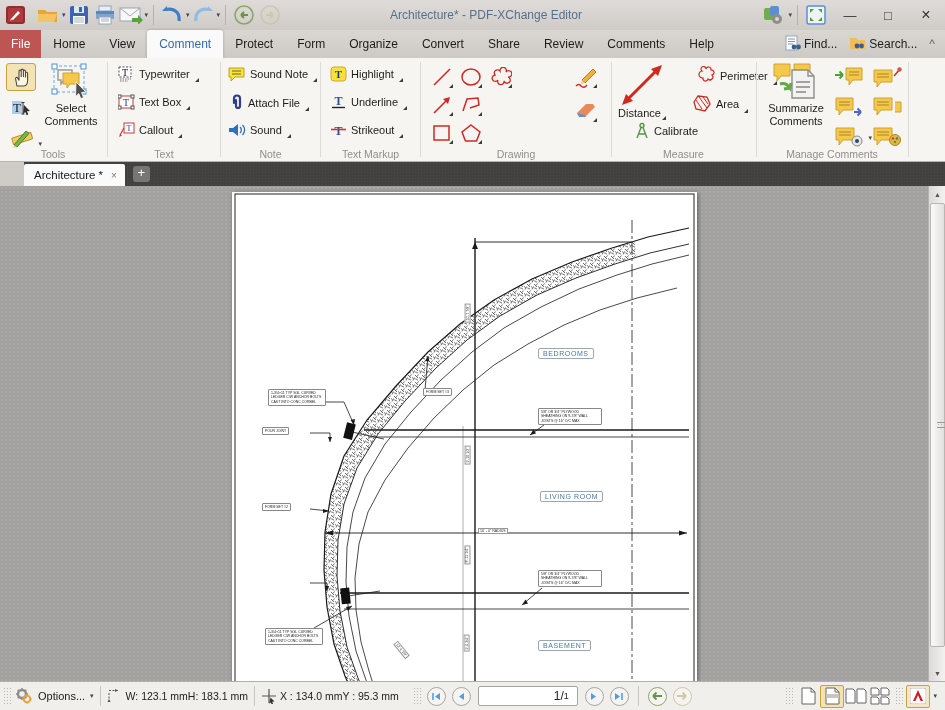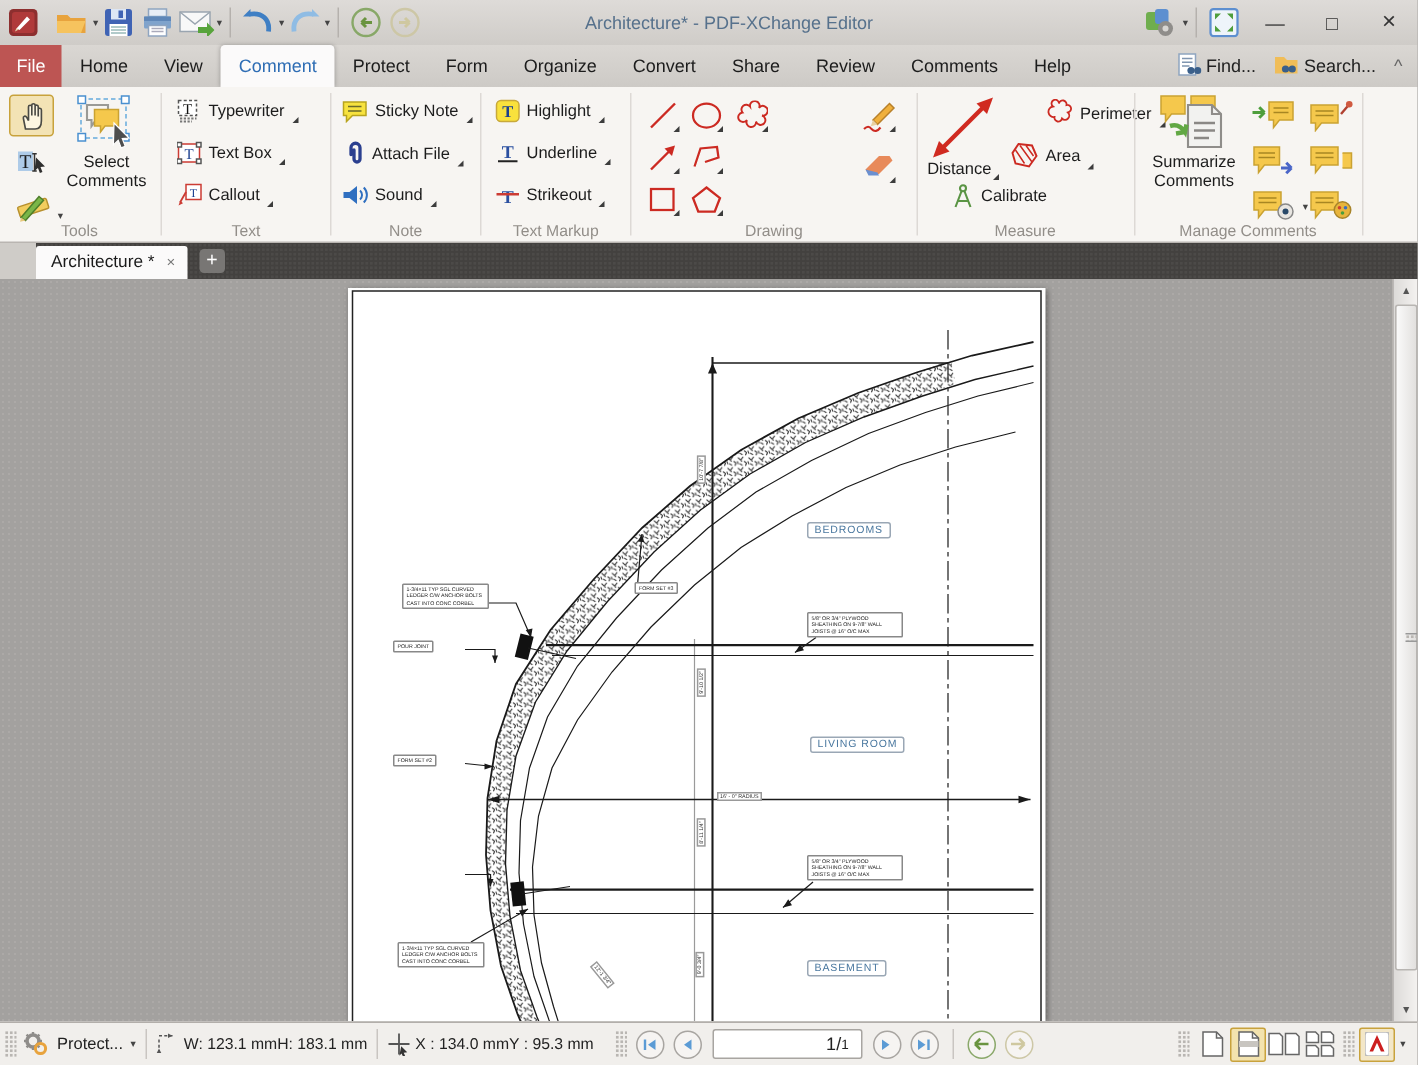--- a/index.html
+++ b/index.html
@@ -274,21 +274,21 @@
       <span class="corner"></span>
   </div>
   <div class="rlabel" style="left:108px; width:112px;">Text</div>
   <div class="rsep" style="left:220px;"></div>
 
   <div class="ritem" style="left:228px; top:8px;">
     <svg width="18" height="16">
         <path d="M1,2 h15 v9 h-9 l-4,4 v-4 h-2 Z" fill="#f7e23e" stroke="#b8a41e"></path>
         <path d="M4,5 h9 M4,8 h9" stroke="#6a6a2a" stroke-width="1"></path>
       </svg>
-    <span>Sticky Note</span>
+    <span>Sound Note</span>
       <span class="corner"></span>
   </div>
   <div class="ritem" style="left:230px; top:36px;">
     <svg width="14" height="17">
         <path d="M4,9 V4.5 a3,3 0 0 1 6,0 V12 a2,2 0 0 1 -4,0 V6" fill="none" stroke="#2b3f8f" stroke-width="2.2" stroke-linecap="round"></path>
       </svg>
     <span>Attach File</span>
       <span class="corner"></span>
   </div>
   <div class="ritem" style="left:228px; top:64px;">
@@ -401,21 +401,21 @@
         <span class="corner"></span>
       </span>
   </div>
   <div class="ritem" style="left:696px; top:8px;text-align:center;">
     <svg width="20" height="19">
         <path d="M6,5 a2.5,2.5 0 1 1 4,-2 a2.5,2.5 0 1 1 5,1 a2.5,2.5 0 1 1 1,5 a2.5,2.5 0 1 1 -4,4 a2.5,2.5 0 1 1 -5,-1 a2.5,2.5 0 1 1 -1,-7 Z" fill="none" stroke="#cc2a22" stroke-width="1.2"></path>
       </svg>
     <span>Perimeter</span>
       <span class="corner"></span>
   </div>
-  <div class="ritem" style="left:673px; top:36px;">
+  <div class="ritem" style="left:692px; top:36px;">
     <svg width="20" height="19">
         <path d="M6,2 L15,3 L18,10 L13,17 L4,15 L2,8 Z" fill="none" stroke="#cc2a22" stroke-width="1.3"></path>
         <path d="M4,6 l6,9 M7,3 l8,11 M11,3 l5,7" stroke="#cc2a22" stroke-width="1"></path>
       </svg>
     <span>Area</span>
       <span class="corner"></span>
   </div>
   <div class="ritem" style="left:634px; top:64px;">
     <svg width="16" height="18">
         <circle cx="8" cy="3.5" r="2" fill="none" stroke="#5a9444" stroke-width="1.4"></circle>
@@ -578,21 +578,21 @@
 
 <div id="statusbar">
   <div class="grip"></div>
   <div style="display:flex; align-items:center; gap:4px;">
     <svg width="20" height="18">
         <circle cx="8" cy="7" r="4" fill="none" stroke="#8f8d8a" stroke-width="2.4"></circle>
         <path d="M8,1 v2 M8,11 v2 M2,7 h2 M12,7 h2 M3.7,2.7 l1.4,1.4 M10.9,9.9 l1.4,1.4 M12.3,2.7 l-1.4,1.4 M5.1,9.9 L3.7,11.3" stroke="#8f8d8a" stroke-width="1.6"></path>
         <circle cx="13" cy="12" r="3.4" fill="none" stroke="#e8a33d" stroke-width="2"></circle>
         <path d="M13,7.8 v1.6 M13,14.6 v1.6 M8.8,12 h1.6 M15.6,12 h1.6" stroke="#e8a33d" stroke-width="1.4"></path>
       </svg>
-    <span>Protect...</span>
+    <span>Options...</span>
     <span class="dd6">▾</span>
   </div>
   <div class="ssep"></div>
   <svg width="16" height="16">
       <path d="M2,14 V5 M2,2.5 H11" stroke="#555" stroke-width="1" stroke-dasharray="2 1.5"></path>
       <path d="M11,2.5 l-3,-1.5 v3 Z" fill="#555"></path>
       <path d="M2,14 l-1.5,-3 h3 Z" fill="#555" transform="rotate(180 2 12.5)"></path>
     </svg>
   <div class="twoline" style="margin-left:3px;">
     <span>W: 123.1 mm</span>

